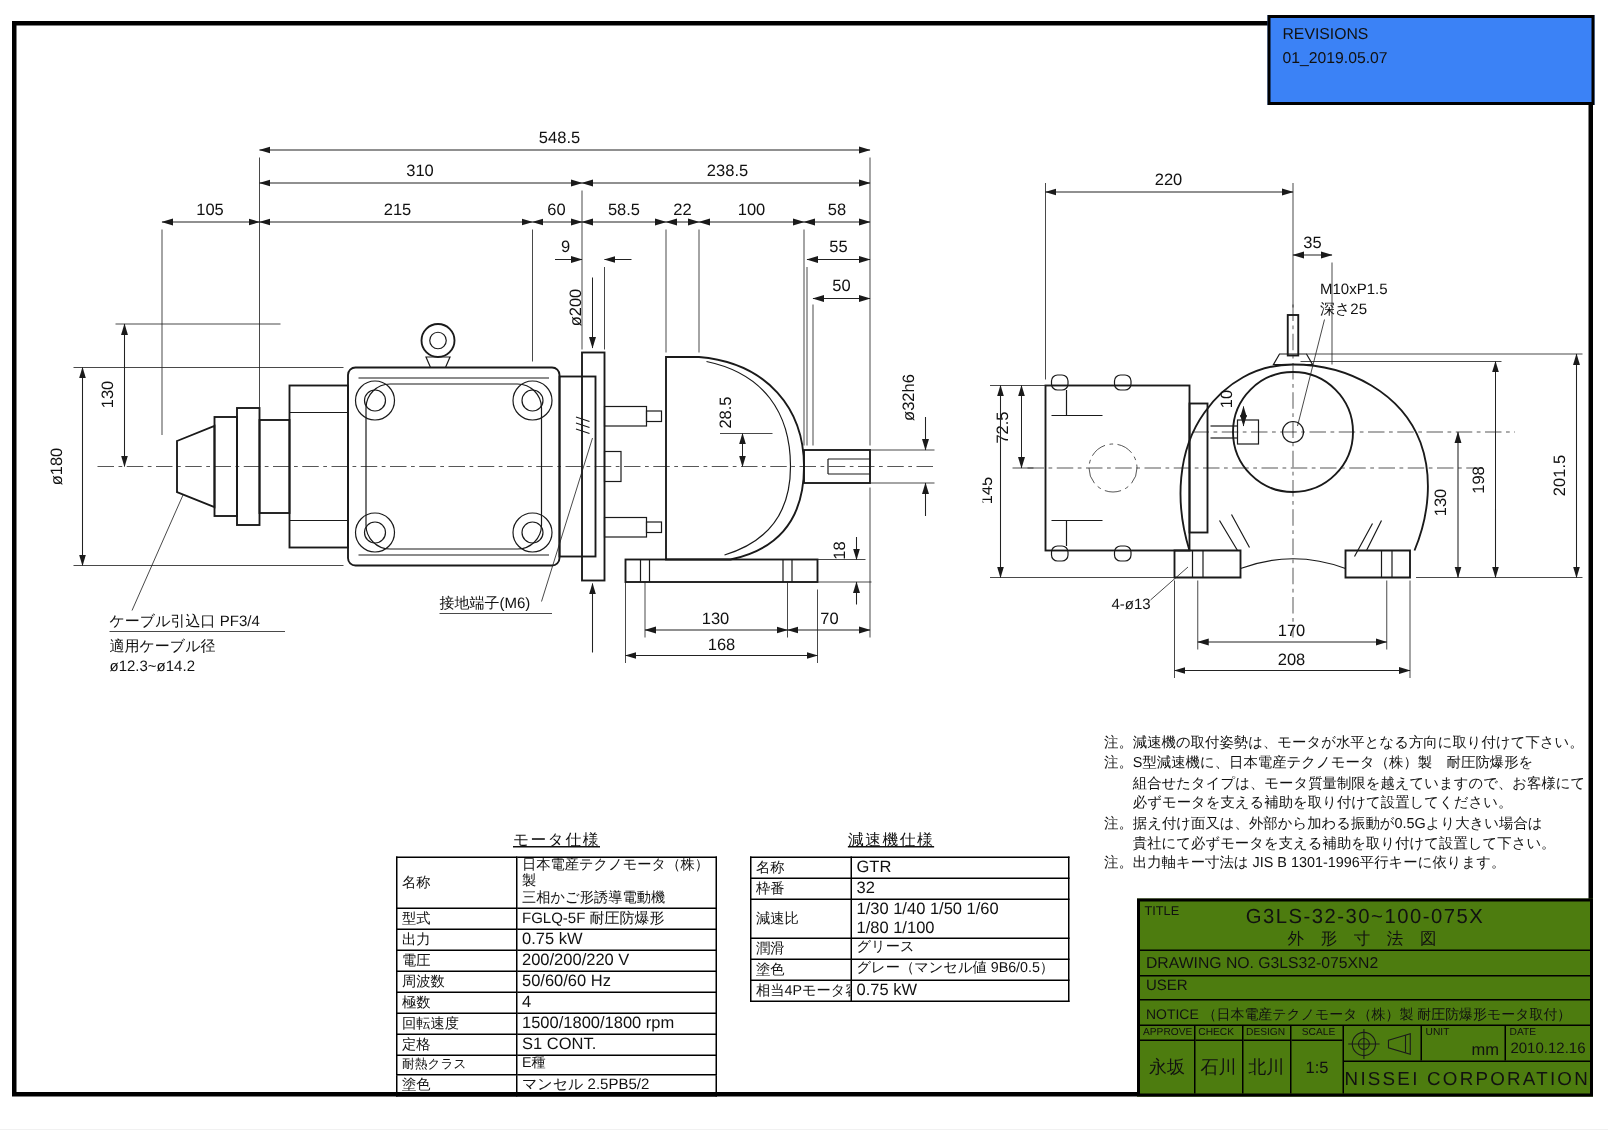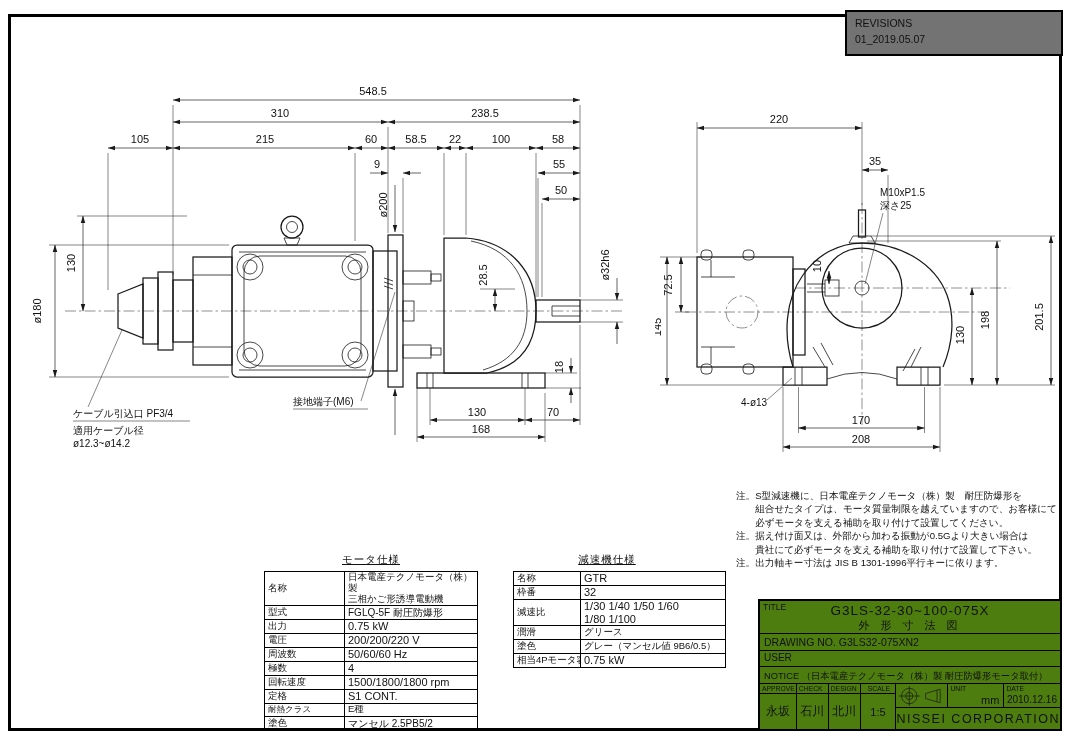--- a/index.html
+++ b/index.html
@@ -1,22 +1,22 @@
 <!DOCTYPE html>
 <html><head>
 <meta charset="utf-8">
 <style>
   html,body{margin:0;padding:0;background:#e8e8e8;}
   #canvas{position:relative;width:1072px;height:753px;background:#ffffff;overflow:hidden;
           font-family:"Liberation Sans",sans-serif;color:#111;}
   .abs{position:absolute;}
   #sheet-border{left:8px;top:14px;width:1054px;height:717px;border:3px solid #000;box-sizing:border-box;}
   
-  #revisions{left:845px;top:10px;width:218px;height:46px;border:2px solid #000;box-sizing:border-box;
-             background:#737373;padding:3px 8px;font-size:10.5px;line-height:1.55;}
+  #revisions{left:845px;top:10px;width:218px;height:60px;border:2px solid #000;box-sizing:border-box;
+             background:#3b82f6;padding:3px 8px;font-size:10.5px;line-height:1.55;}
   
   svg text{font-family:"Liberation Sans",sans-serif;fill:#111;}
   .ol{fill:none;stroke:#1a1a1a;stroke-width:1.25;}
   .ol2{fill:none;stroke:#1a1a1a;stroke-width:0.8;}
   .tl{fill:none;stroke:#222;stroke-width:0.55;}
   .dim{fill:none;stroke:#222;stroke-width:0.7;}
   .cl{fill:none;stroke:#333;stroke-width:0.55;stroke-dasharray:11 3 2.5 3;}
   .dt{font-size:11px;}
   .dts{font-size:10px;}
   
@@ -341,21 +341,21 @@
           <td class="val valj">E種</td>
           </tr>
       <tr>
             <td class="lab">塗色</td>
           <td class="val valm">マンセル 2.5PB5/2</td>
           </tr>
     </tbody>
       </table>
   </div>
 
-  <div class="abs" style="left:500px;top:553px;width:188px;margin-left:13px;">
+  <div class="abs" style="left:500px;top:553px;width:188px;">
     <div class="tbl-title">減速機仕様</div>
     <table class="spec" style="width:213px;">
       <tbody>
           <tr>
             <td class="lab" style="width:60px;">名称</td>
           <td class="val">GTR</td>
           </tr>
       <tr>
             <td class="lab">枠番</td>
           <td class="val">32</td>
@@ -375,20 +375,21 @@
           </tr>
       <tr>
             <td class="lab" style="width:110px;white-space:nowrap;">相当4Pモータ容量</td>
           <td class="val">0.75 kW</td>
           </tr>
     </tbody>
       </table>
   </div>
 
   <div id="notes" class="abs">
+    <div>注。減速機の取付姿勢は、モータが水平となる方向に取り付けて下さい。</div>
     <div>注。S型減速機に、日本電産テクノモータ（株）製　耐圧防爆形を</div>
     <div>　　組合せたタイプは、モータ質量制限を越えていますので、お客様にて</div>
     <div>　　必ずモータを支える補助を取り付けて設置してください。</div>
     <div>注。据え付け面又は、外部から加わる振動が0.5Gより大きい場合は</div>
     <div>　　貴社にて必ずモータを支える補助を取り付けて設置して下さい。</div>
     <div>注。出力軸キー寸法は JIS B 1301-1996平行キーに依ります。</div>
   </div>
 
   <div id="titleblock" class="abs">
     <div id="tb-r1" class="tb-row">

